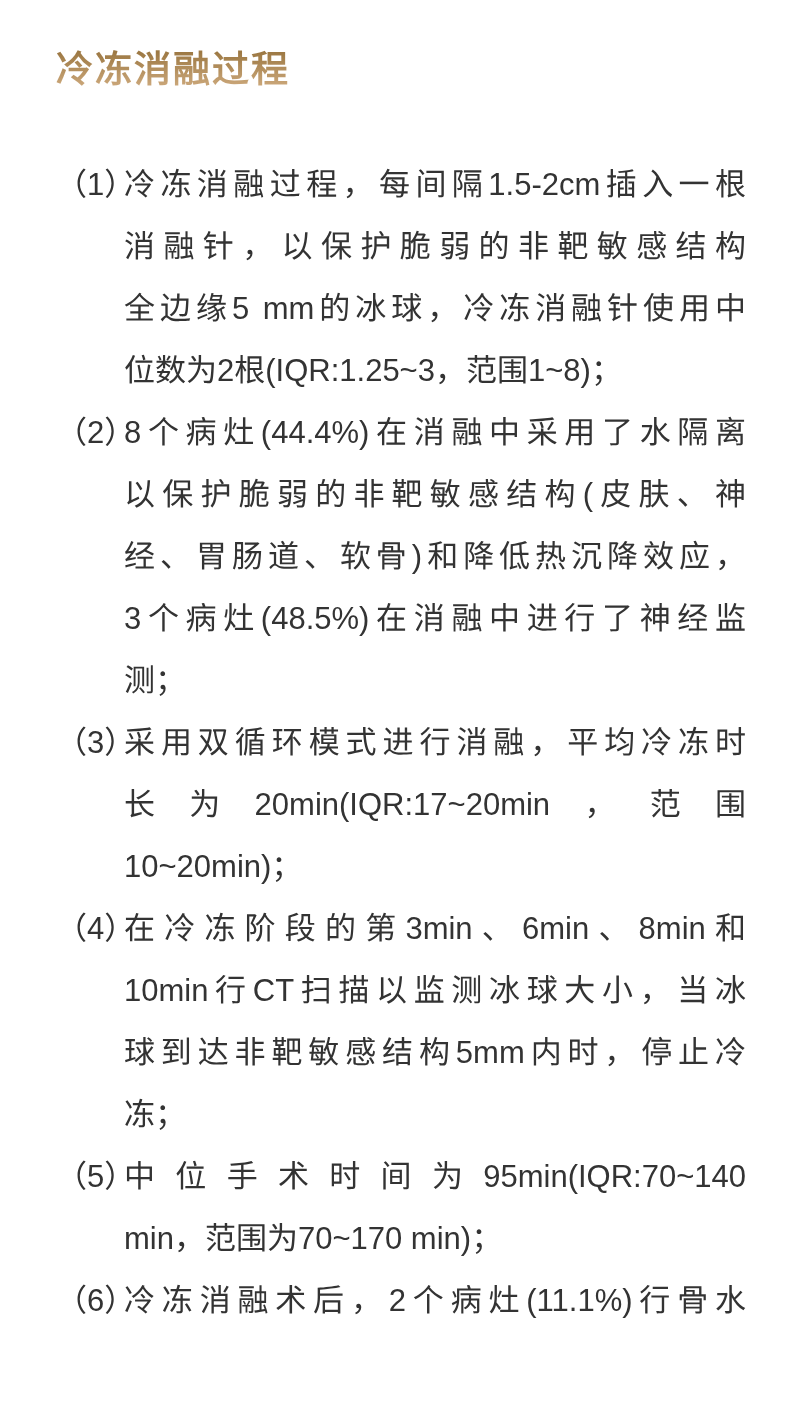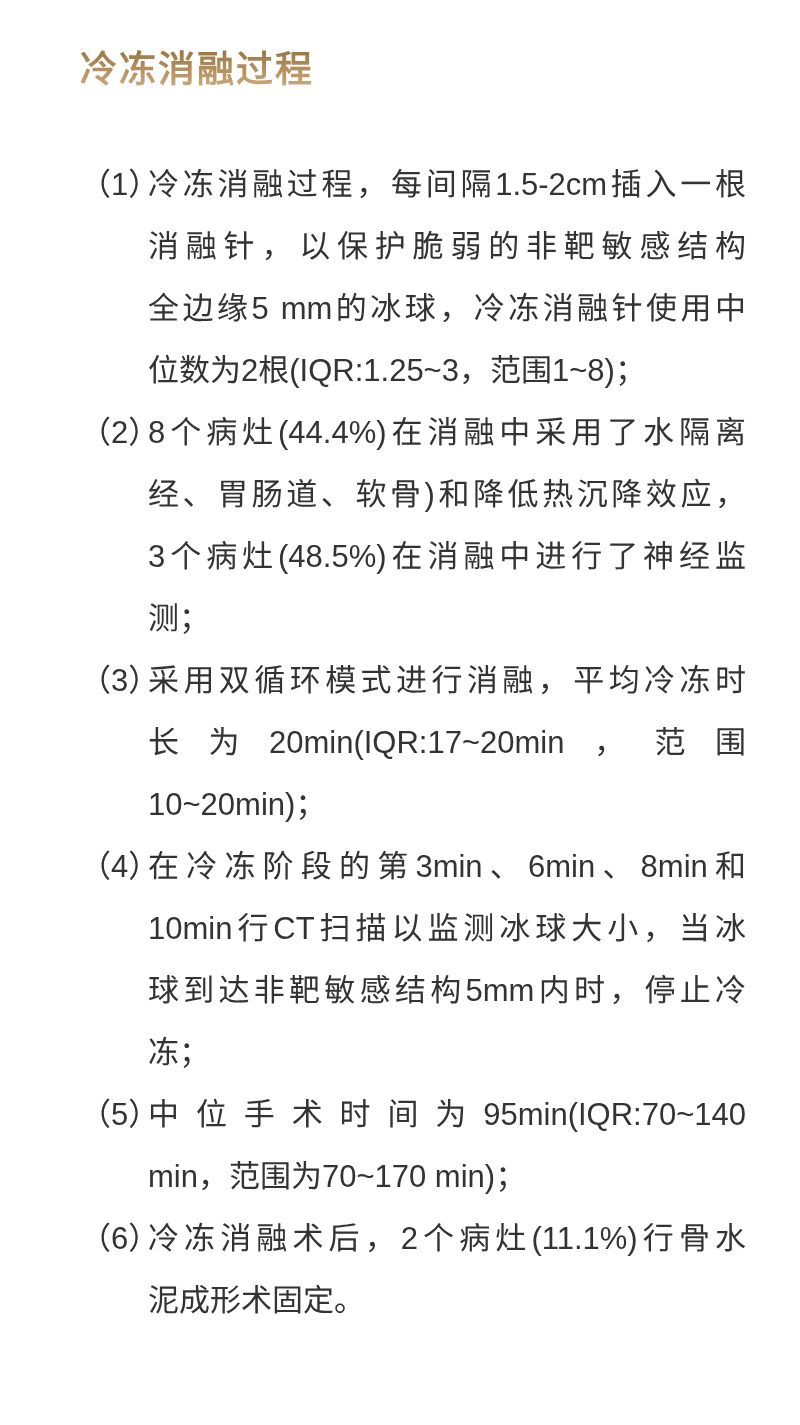--- a/index.html
+++ b/index.html
@@ -9,21 +9,21 @@
   }
   body {
     width: 800px;
     height: 1425px;
     overflow: hidden;
   }
   .page {
     box-sizing: border-box;
     width: 800px;
     height: 1425px;
-    padding: 48px 54px 0 80px;
+    padding: 48px 54px 0 56px;
     background: #ffffff;
   }
   .title {
     font-family: "Liberation Serif", "DejaVu Serif", serif;
     font-size: 37px;
     line-height: 44px;
     font-weight: 700;
     letter-spacing: 2px;
     color: #b08c5a;
     margin: 0;
@@ -86,20 +86,21 @@
         <div class="line fill">消融针，以保护脆弱的非靶敏感结构</div>
         <div class="line fill">全边缘5 mm的冰球，冷冻消融针使用中</div>
         <div class="line end">位数为2根(IQR:1.25~3，范围1~8)；</div>
       </div>
     </div>
 
     <div class="item">
       <span class="item-number">（2）</span>
       <div class="item-lines">
         <div class="line fill">8个病灶(44.4%)在消融中采用了水隔离</div>
+        <div class="line fill">以保护脆弱的非靶敏感结构(皮肤、神</div>
         <div class="line fill">经、胃肠道、软骨)和降低热沉降效应，</div>
         <div class="line fill">3个病灶(48.5%)在消融中进行了神经监</div>
         <div class="line end">测；</div>
       </div>
     </div>
 
     <div class="item">
       <span class="item-number">（3）</span>
       <div class="item-lines">
         <div class="line fill">采用双循环模式进行消融，平均冷冻时</div>
@@ -123,18 +124,17 @@
       <div class="item-lines">
         <div class="line fill">中位手术时间为95min(IQR:70~140</div>
         <div class="line end">min，范围为70~170 min)；</div>
       </div>
     </div>
 
     <div class="item">
       <span class="item-number">（6）</span>
       <div class="item-lines">
         <div class="line fill">冷冻消融术后，2个病灶(11.1%)行骨水</div>
-        <div class="line end">泥成形术固定。</div>
       </div>
     </div>
 
   </div>
 </div>
 
 </body></html>

